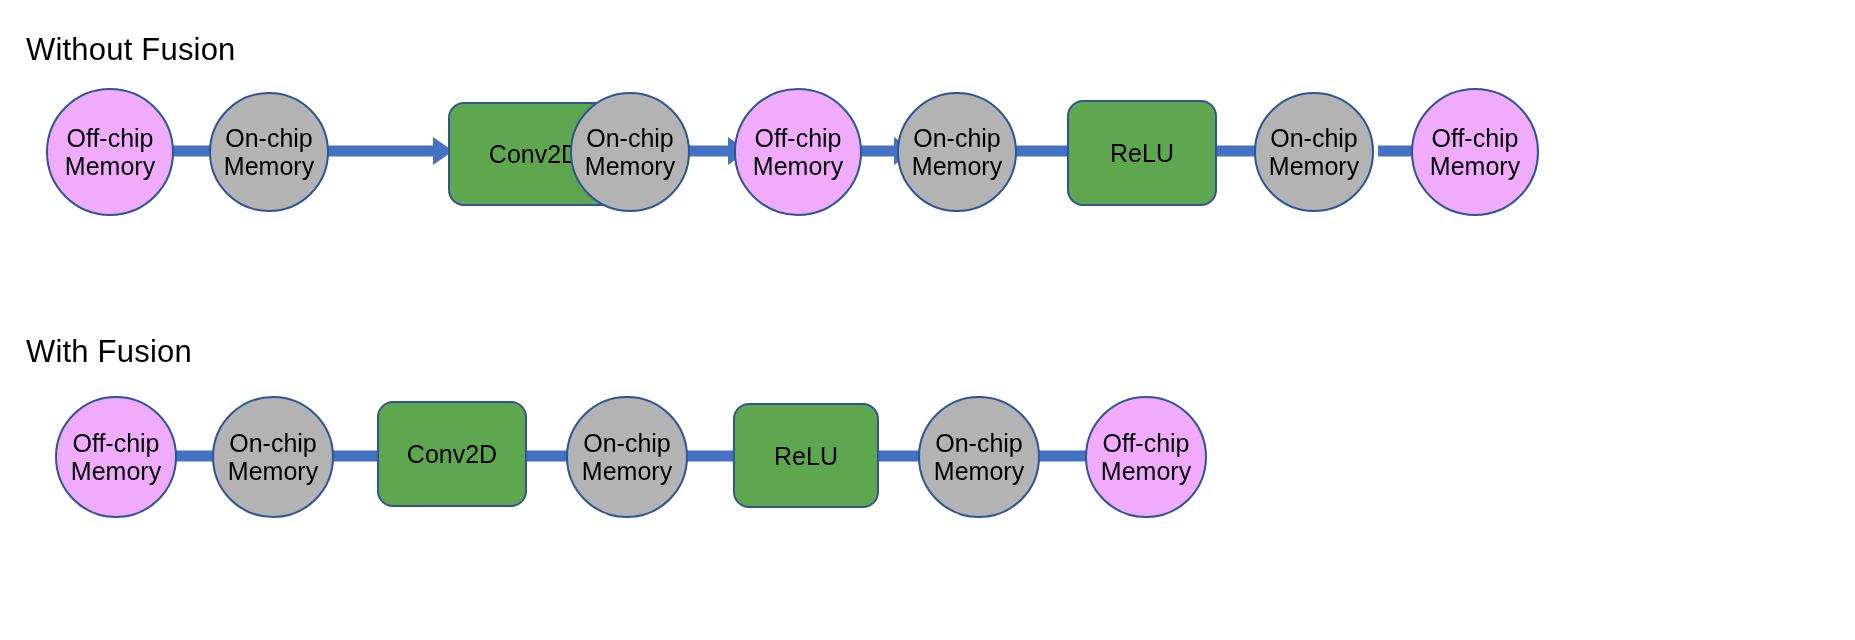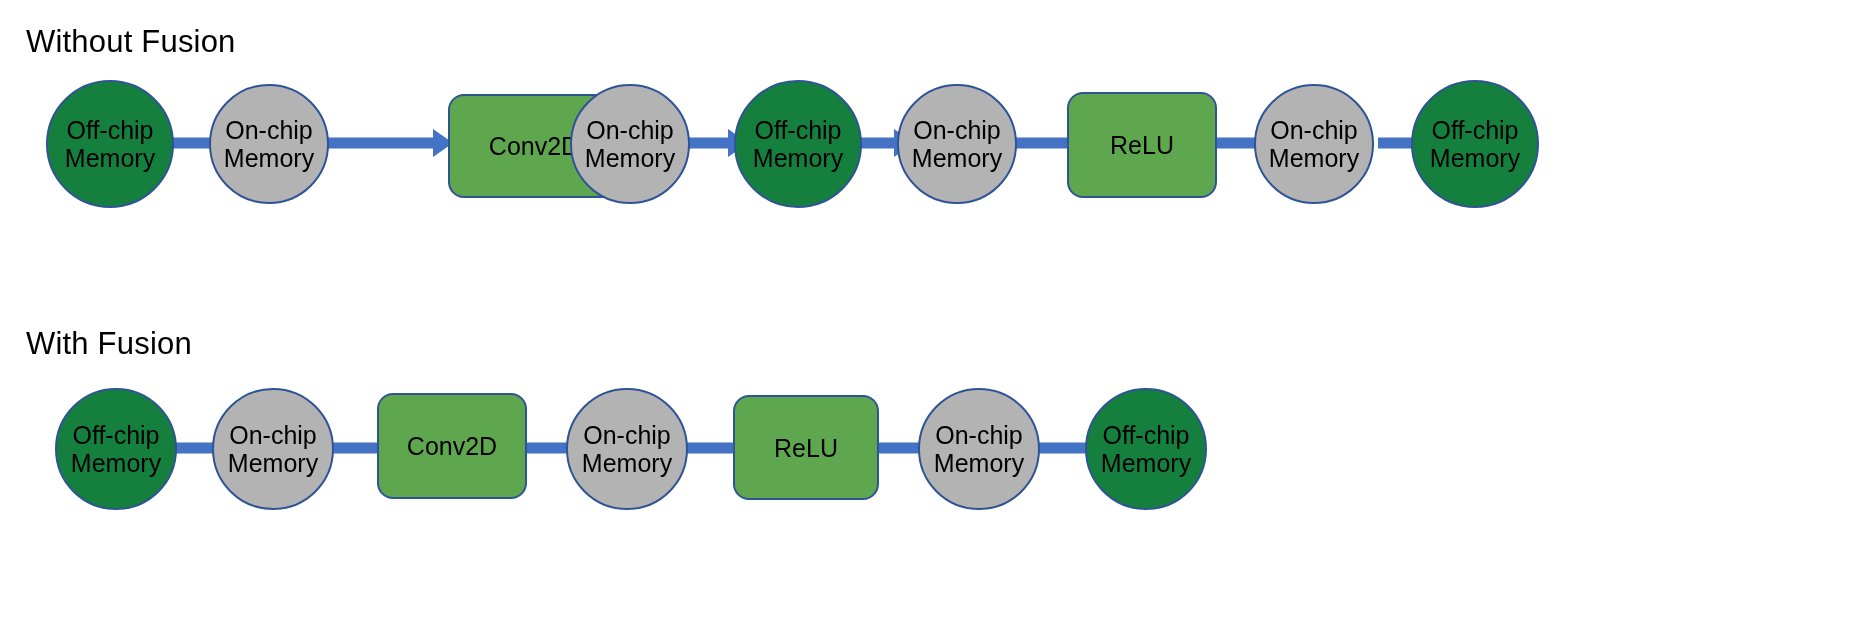--- a/index.html
+++ b/index.html
@@ -10,21 +10,21 @@
   body {
     width: 1855px;
     height: 640px;
     position: relative;
     overflow: hidden;
     font-family: "Liberation Sans", sans-serif;
     color: #000000;
   }
   #stage {
     position: absolute;
-    left: 0; top: 0;
+    left: 0; top: 8px;
     width: 1855px;
     height: 560px;
   }
   .section-title {
     position: absolute;
     font-size: 31px;
     font-weight: 400;
     line-height: 1;
     color: #000000;
     white-space: nowrap;
@@ -48,21 +48,21 @@
   .node.rounded {
     border-radius: 16px;
     border: 2px solid #2e5496;
   }
   .node .node-label {
     display: block;
     width: 100%;
     padding: 0 2px;
   }
   .memory-off {
-    background: #15803d;
+    background: #f0abfc;
   }
   .memory-on {
     background: #b3b3b3;
   }
   .op {
     background: #5fa74f;
   }
   .arrow {
     position: absolute;
     height: 0;

